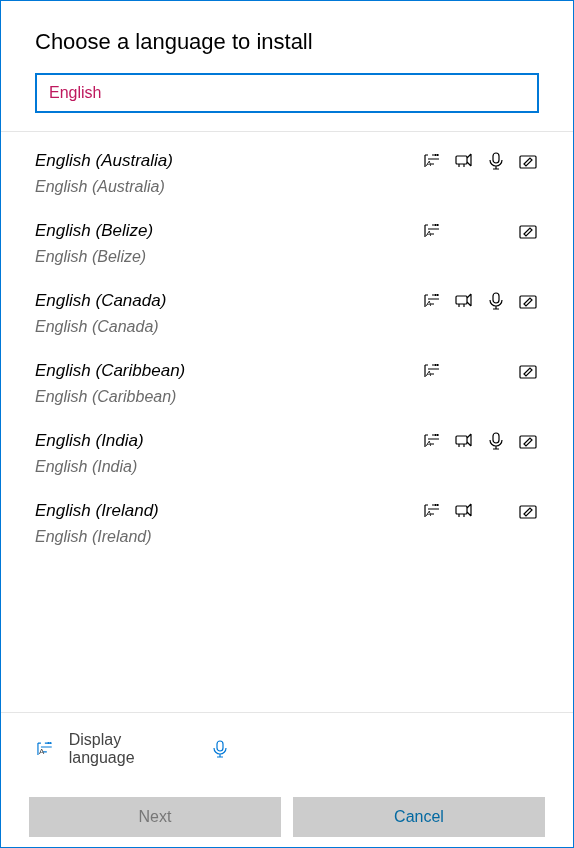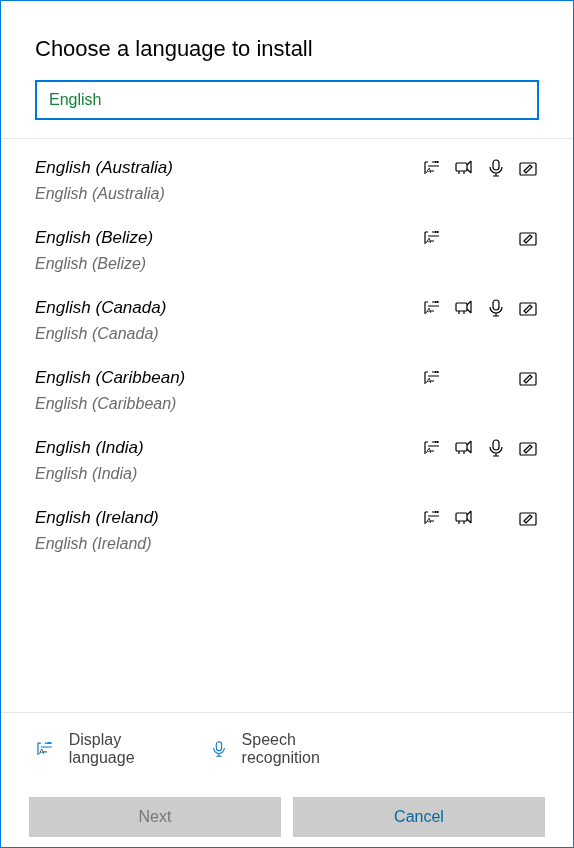--- a/index.html
+++ b/index.html
@@ -1,21 +1,21 @@
 <!DOCTYPE html>
 <html><head>
   <meta charset="utf-8">
   <style>
     * { box-sizing: border-box; margin: 0; padding: 0; font-family: "Segoe UI", Arial, sans-serif; }
     body { width: 574px; height: 848px; background: #fff; border: 1px solid #0078d7; display: flex; flex-direction: column; }
     .header { padding: 28px 34px 18px 34px; }
-    .title { font-size: 22px; font-weight: 400; color: #000; margin-top: 7px; }
+    .title { font-size: 22px; font-weight: 400; color: #000; }
     .search-area { padding: 0 34px 18px 34px; }
     .search-box { display: flex; align-items: center; border: 2px solid #0078d7; height: 40px; padding: 0 10px 0 12px; }
-    .search-input { flex: 1; border: none; outline: none; font-size: 16px; color: #15803d; }
+    .search-input { flex: 1; border: none; outline: none; font-size: 16px; color: #be185d; }
     .clear-x { width: 16px; height: 16px; color: #444; cursor: pointer; }
     .divider { height: 1px; background: #e5e5e5; margin-bottom: 6px; }
     .list { flex: 1; overflow: hidden; font-style: italic; }
     .item { padding: 12px 34px 12px 34px; cursor: pointer; }
     .item-row { display: flex; align-items: center; justify-content: space-between; }
     .item-name { font-size: 17px; color: #000; }
     .item-sub { font-size: 16px; color: #6b6b6b; margin-top: 6px; }
     .feat-row { display: flex; gap: 10px; align-items: center; width: 120px; justify-content: flex-end; }
     .feat-slot { width: 22px; height: 22px; display: flex; align-items: center; justify-content: center; }
     .ico { width: 20px; height: 20px; stroke: #000; fill: none; stroke-width: 1.2; }
@@ -223,20 +223,19 @@
   <div class="legend-item">
     <svg class="ico" viewBox="0 0 20 20">
         <use href="#i-display"></use>
       </svg>
     <span>Display language</span>
   </div>
   <div class="legend-item">
     <svg class="ico" viewBox="0 0 20 20">
         <use href="#i-speech"></use>
       </svg>
-    <span>Speech recognition</span>
   </div>
 </div>
 
 <div class="buttons">
   <button class="btn disabled">Next</button>
   <button class="btn">Cancel</button>
 </div>
 
 </body></html>

